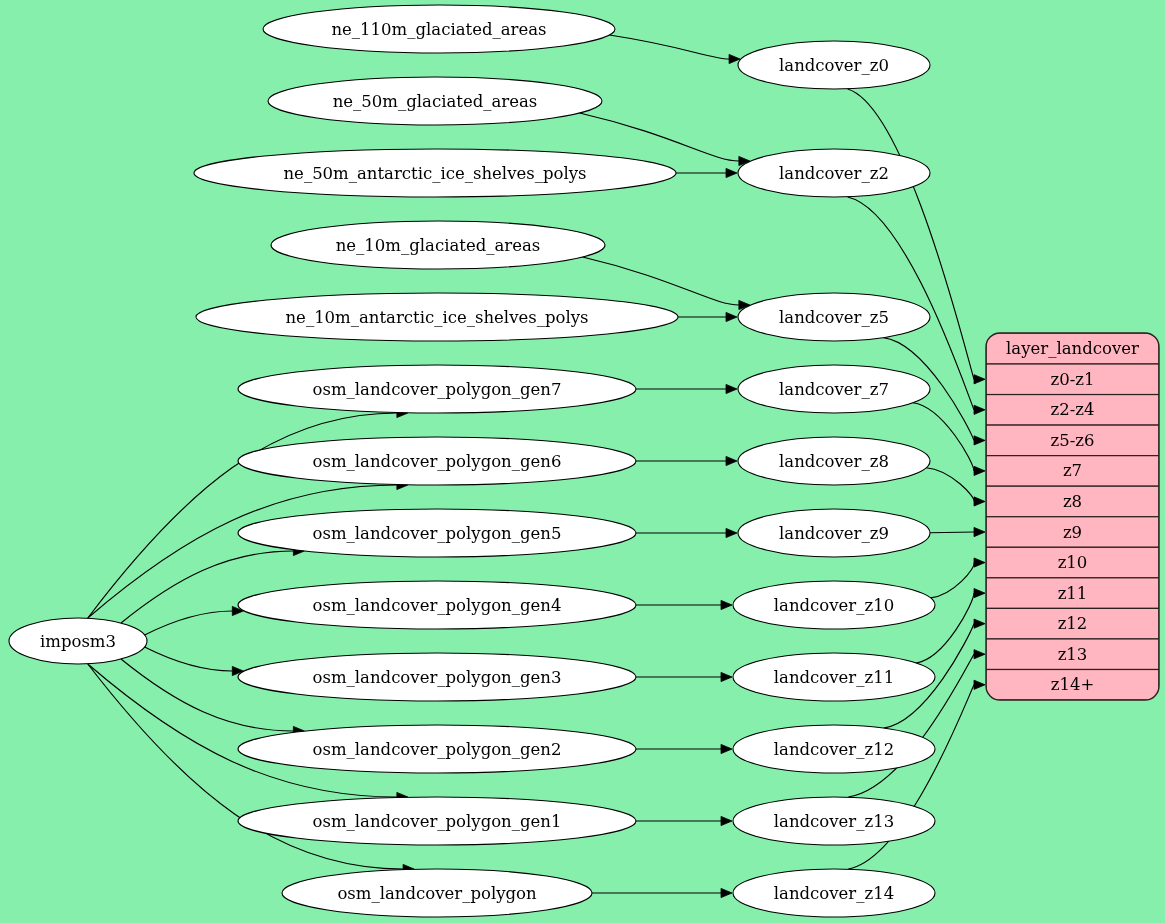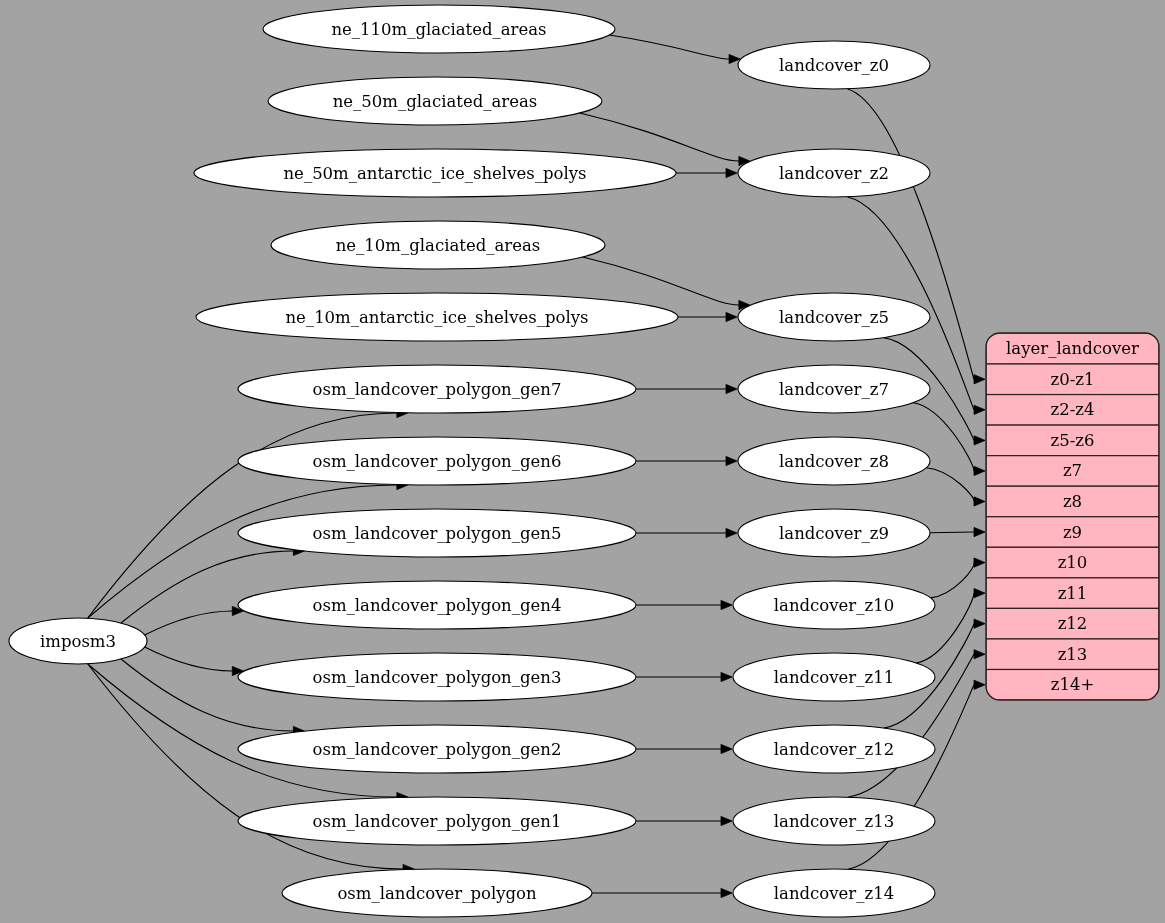--- a/index.html
+++ b/index.html
@@ -4,21 +4,21 @@
 <style>
   html, body {
     margin: 0;
     padding: 0;
     background: #ffffff;
   }
   #canvas {
     position: relative;
     width: 1165px;
     height: 923px;
-    background: #a3a3a3;
+    background: #86efac;
     overflow: hidden;
     font-family: "DejaVu Serif", "Liberation Serif", serif;
   }
   svg#graph {
     position: absolute;
     top: 0; left: 0;
     width: 1165px;
     height: 923px;
   }
   .node-ellipse {

